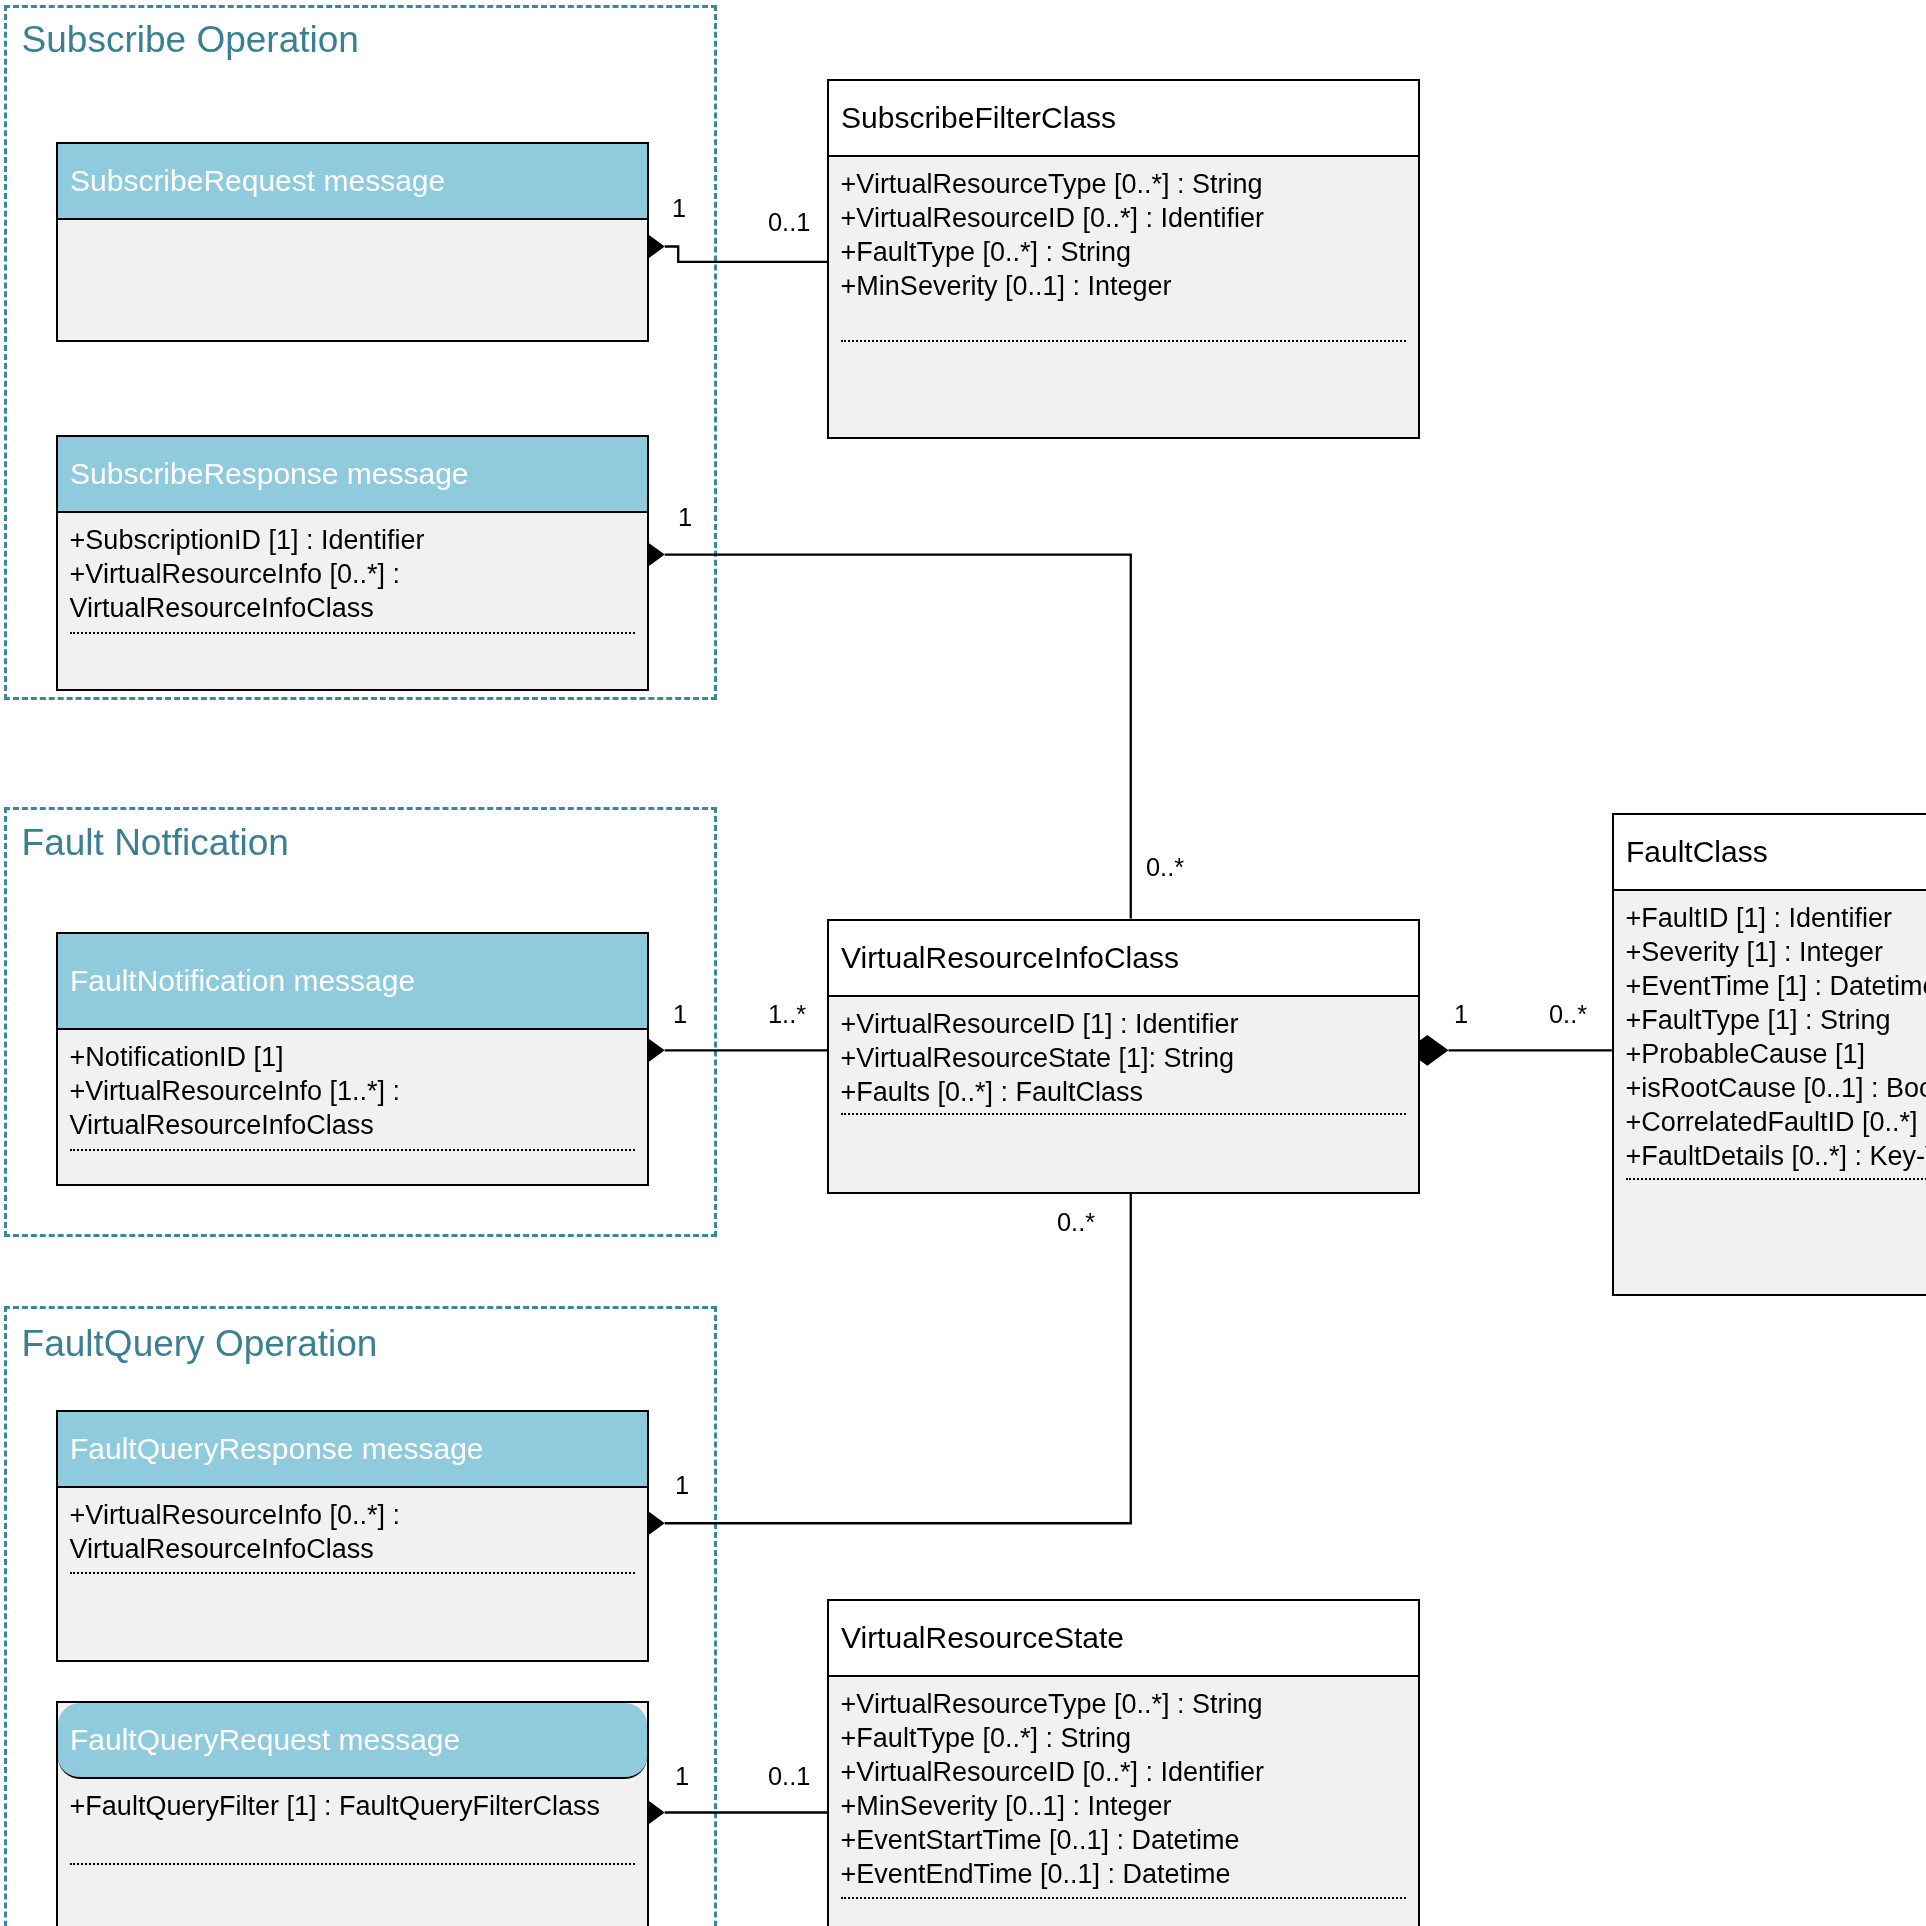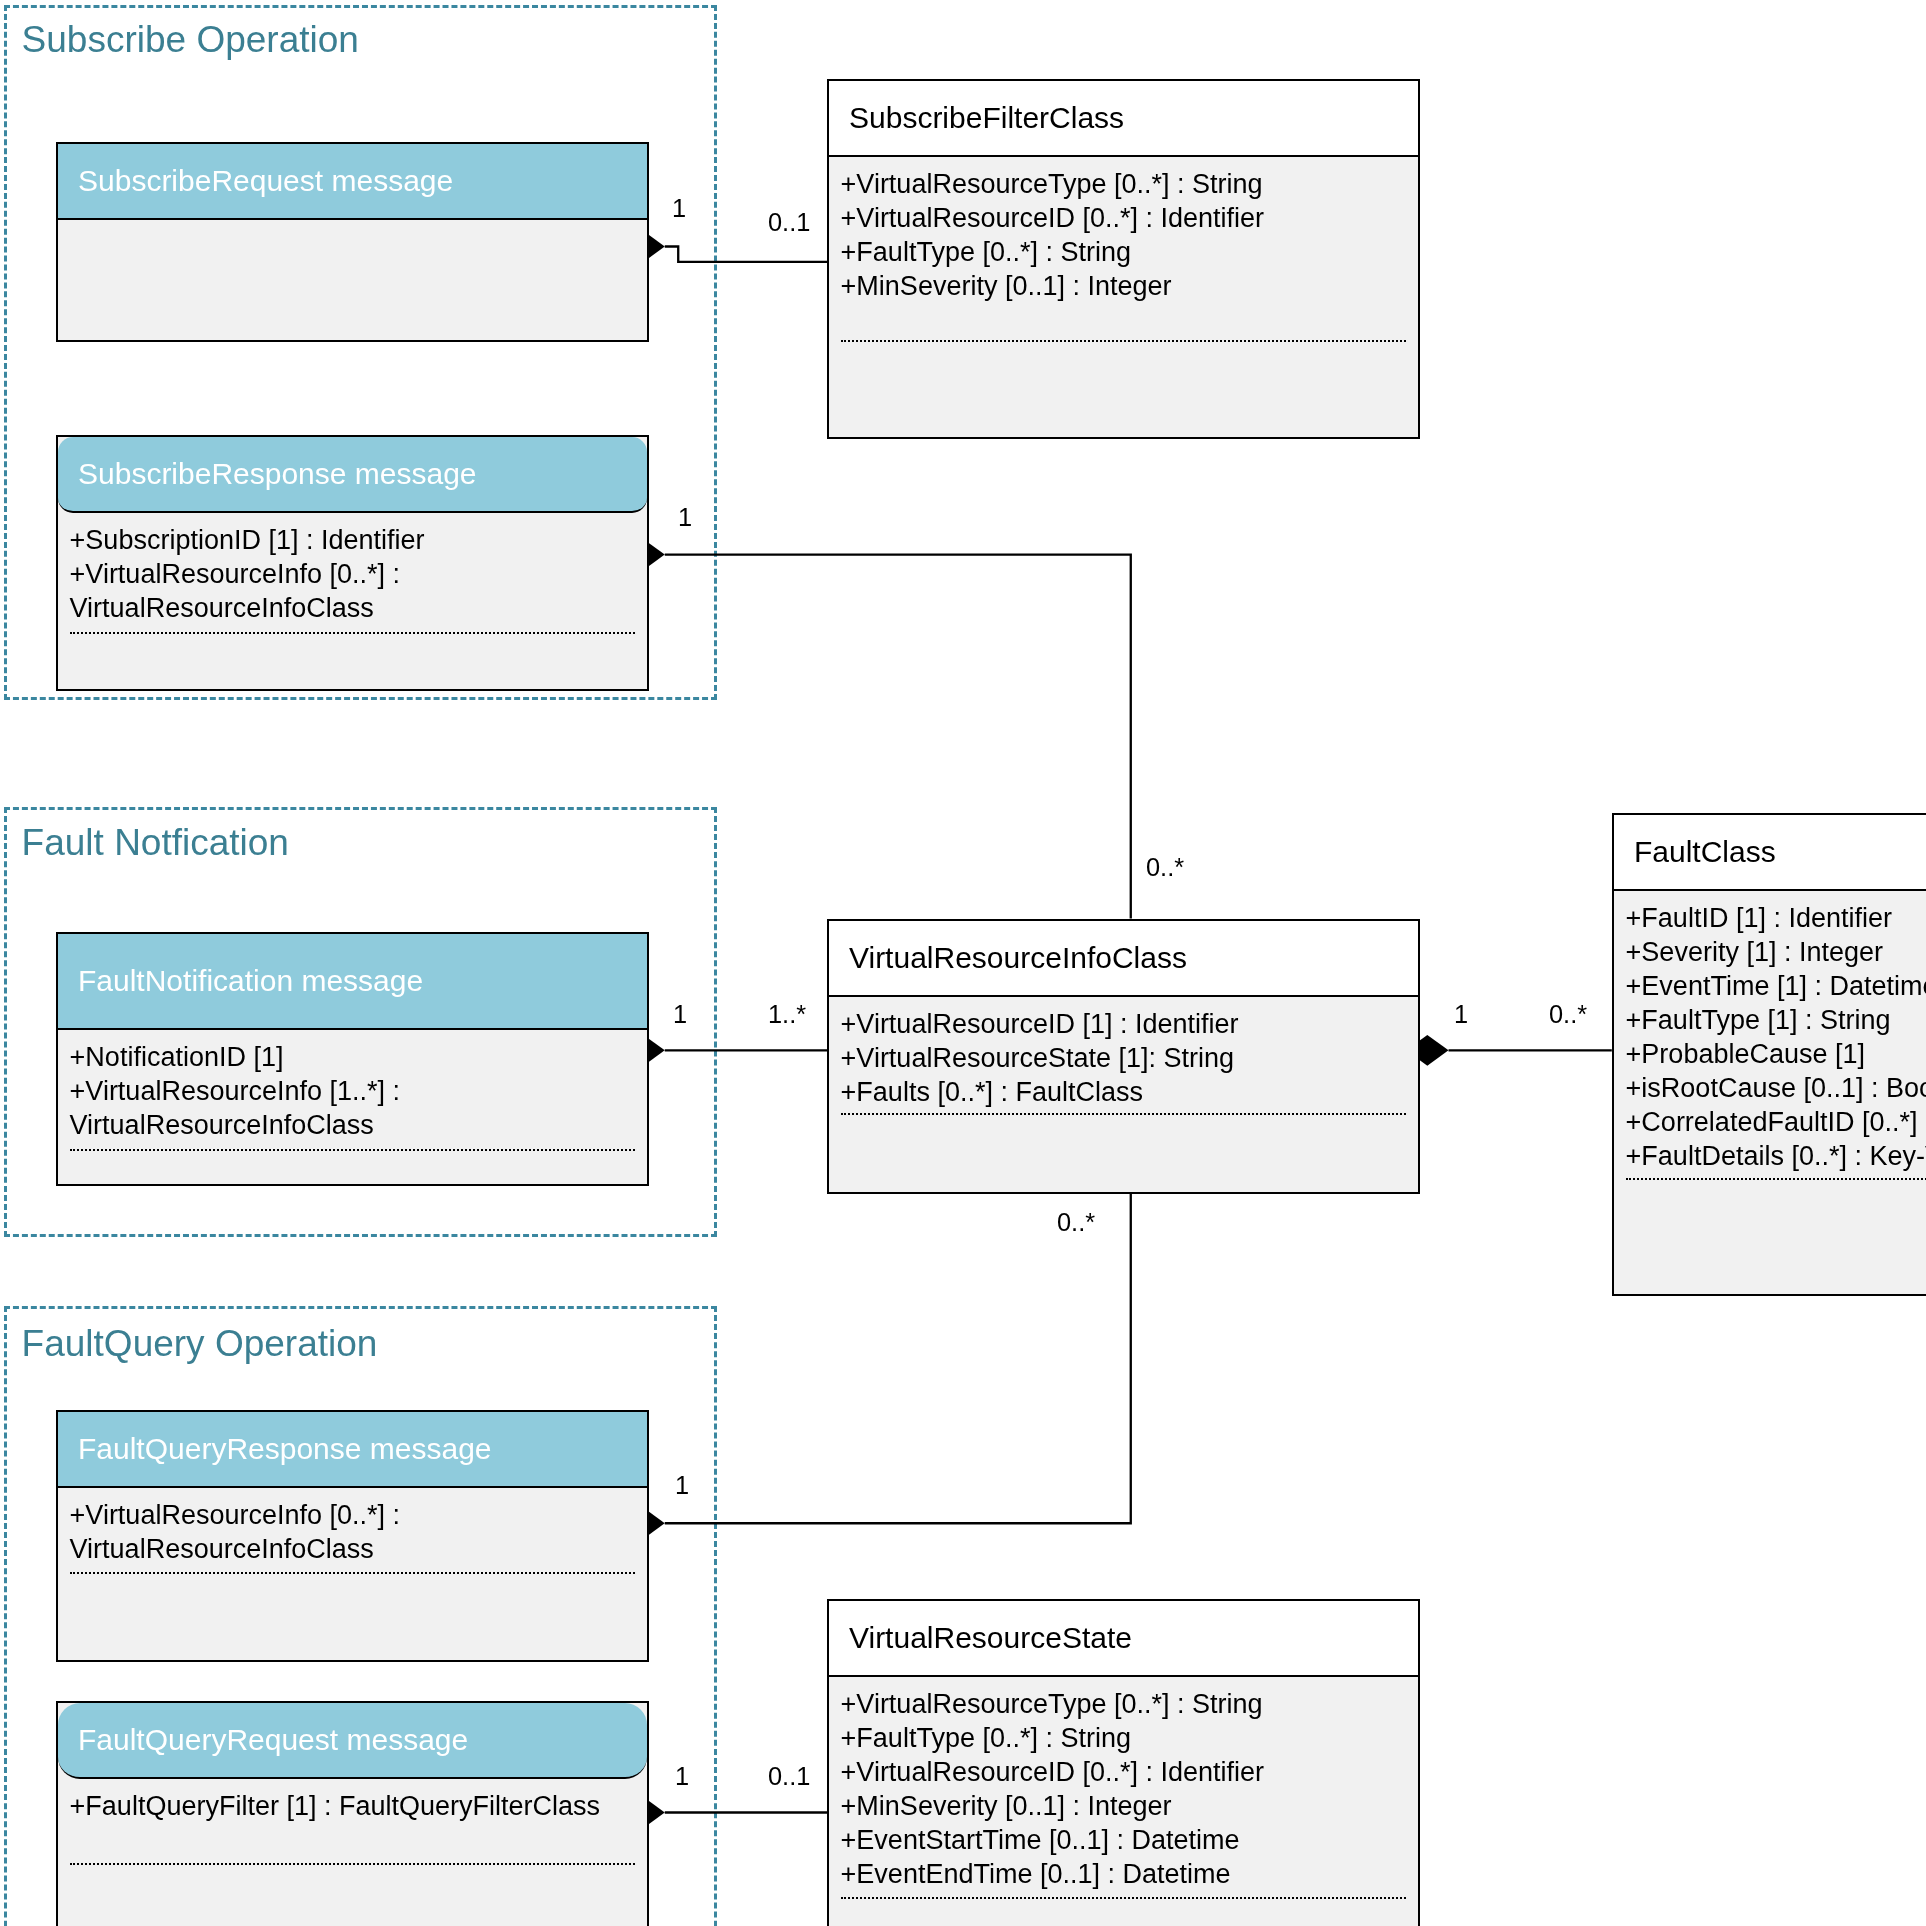--- a/index.html
+++ b/index.html
@@ -43,21 +43,21 @@
     box-sizing: border-box;
     border: 2.7px solid #000000;
     background: #F1F1F1;
     display: flex;
     flex-direction: column;
   }
   .uml-box .hdr {
     box-sizing: border-box;
     display: flex;
     align-items: center;
-    padding-left: 20px;
+    padding-left: 12px;
     font-size: 30px;
     line-height: 1.05;
     white-space: nowrap;
     overflow: hidden;
   }
   
   .msg-box .hdr {
     background: #8FCBDC;
     color: #FFFFFF;
     border-bottom: 2.7px solid #000000;
@@ -175,21 +175,21 @@
     <div class="attrs">
       <div class="attr">+VirtualResourceType [0..*] : String</div>
       <div class="attr">+VirtualResourceID [0..*] : Identifier</div>
       <div class="attr">+FaultType [0..*] : String</div>
       <div class="attr">+MinSeverity [0..1] : Integer</div>
       <div class="sep" style="top:183px;"></div>
     </div>
   </div>
 
   <div class="uml-box msg-box" style="left:56px; top:435px; width:593px; height:256px;">
-    <div class="hdr" style="height:76px;border-radius:15px;">SubscribeResponse message</div>
+    <div class="hdr" style="height:76px;">SubscribeResponse message</div>
     <div class="attrs">
       <div class="attr">+SubscriptionID [1] : Identifier</div>
       <div class="attr wrap">+VirtualResourceInfo [0..*] : VirtualResourceInfoClass</div>
       <div class="sep" style="top:119px;"></div>
     </div>
   </div>
 
   <div class="uml-box msg-box" style="left:56px; top:932px; width:593px; height:254px;">
     <div class="hdr" style="height:96px;">FaultNotification message</div>
     <div class="attrs">

